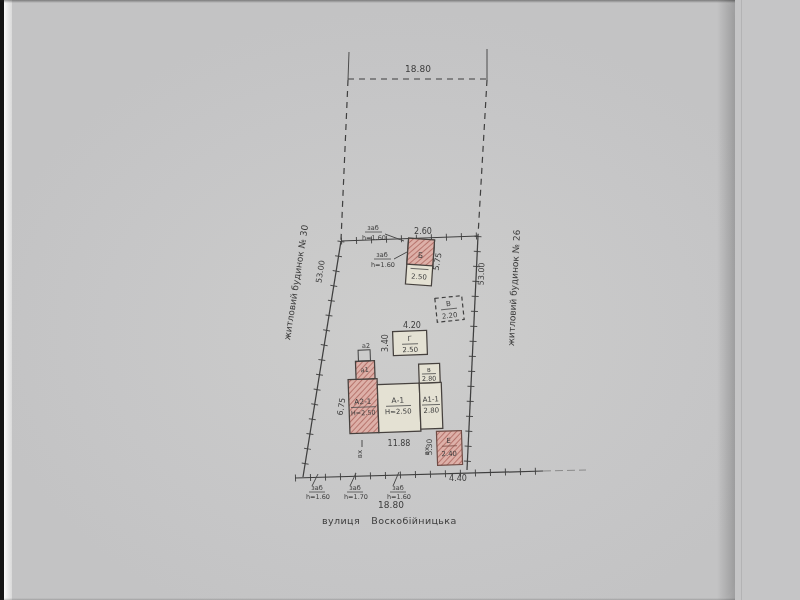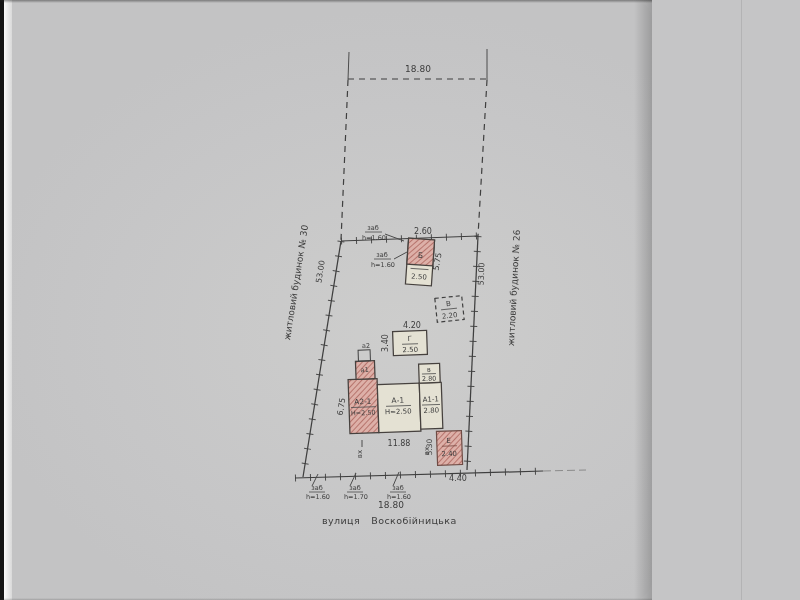--- a/index.html
+++ b/index.html
@@ -1,21 +1,21 @@
 <!DOCTYPE html>
 <html><head>
 <meta charset="utf-8">
 <style>
   html,body{margin:0;padding:0;}
   body{
     width:800px;height:600px;overflow:hidden;
     background:#c5c5c6;
     font-family:"DejaVu Sans", sans-serif;
   }
-  .page{position:relative;width:652px;height:600px;background:
+  .page{position:relative;width:735px;height:600px;background:
     radial-gradient(ellipse 420px 320px at 400px 330px, #cdcdcc 0%, #c6c6c7 70%, #c3c3c4 100%); border-radius: 20px;}
   .edge{position:absolute;pointer-events:none;}
   .edge-left-black{left:0;top:0;width:4px;height:100%;background:#151515;}
   .edge-left-white{left:4px;top:0;width:8px;height:100%;background:linear-gradient(90deg,#fbfbfb,#d9d9d9);}
   .edge-top{left:0;top:0;width:100%;height:3px;background:linear-gradient(180deg,rgba(35,35,35,.45),rgba(0,0,0,0));}
   .vline-scan{left:741px;top:0;width:1px;height:100%;background:#b3b3b4;}
   .edge-right{right:0;top:0;width:18px;height:100%;background:linear-gradient(90deg,rgba(0,0,0,0),rgba(0,0,0,.20));}
   .edge-bottom{left:0;bottom:0;width:100%;height:2px;background:linear-gradient(0deg,rgba(60,60,60,.25),rgba(0,0,0,0));}
   svg{position:absolute;left:0;top:0;filter:blur(.3px) contrast(.97);}
   svg text{fill:#3a3a3a;}

